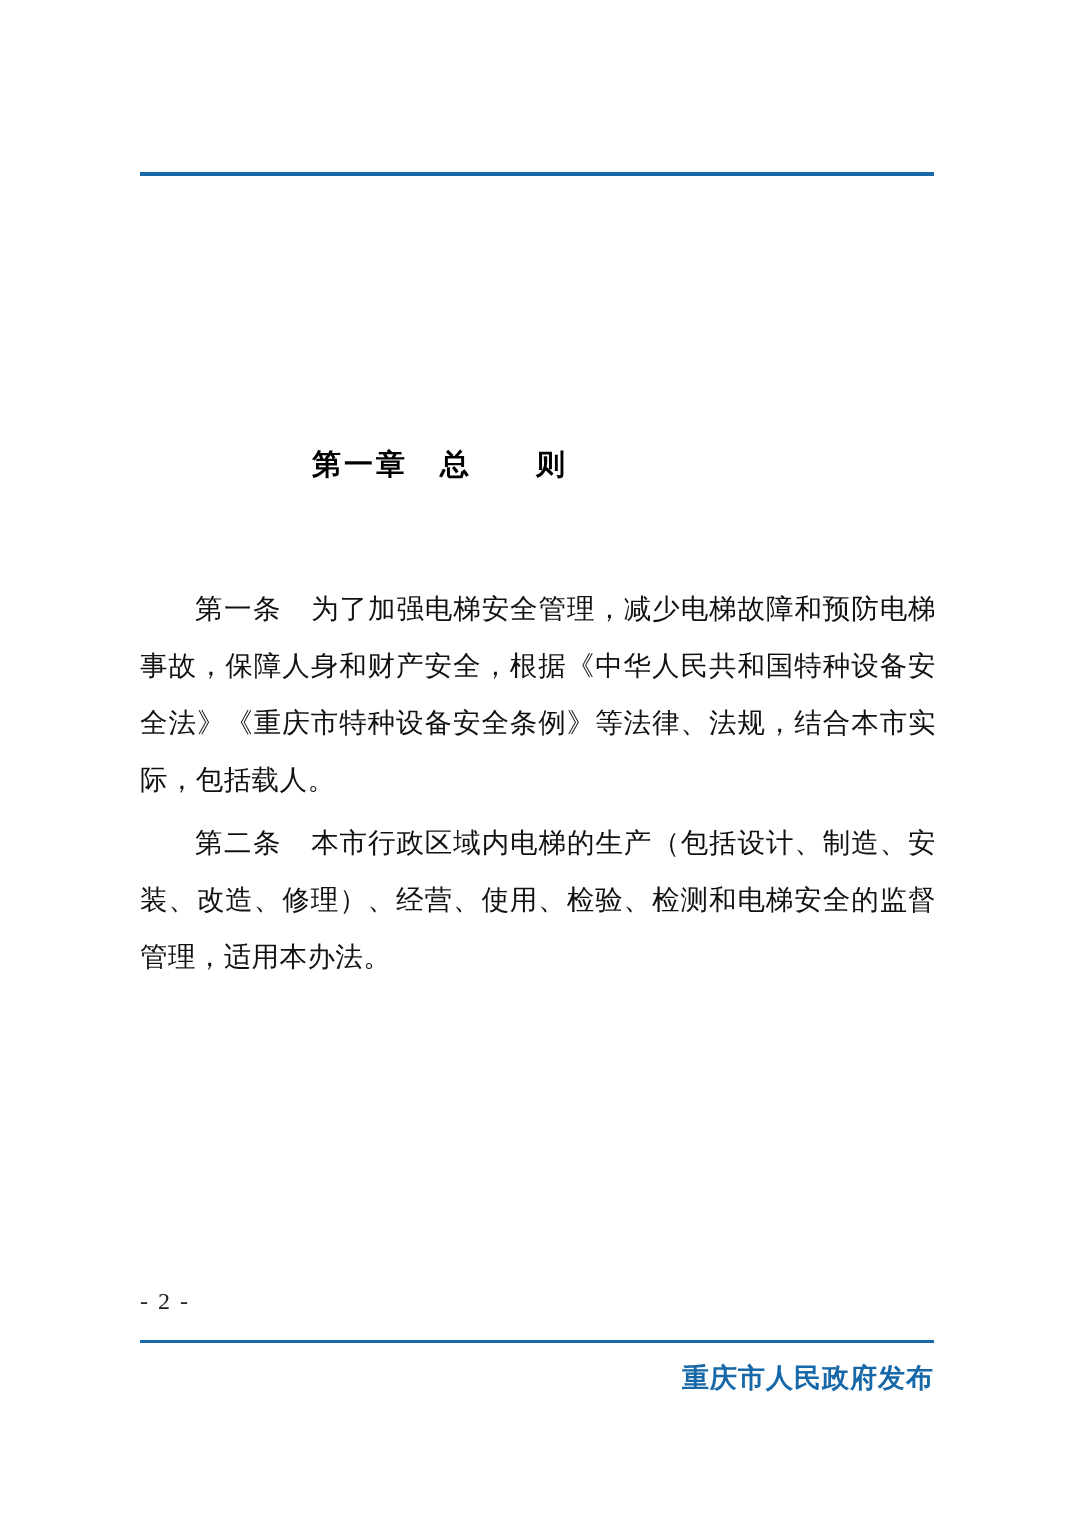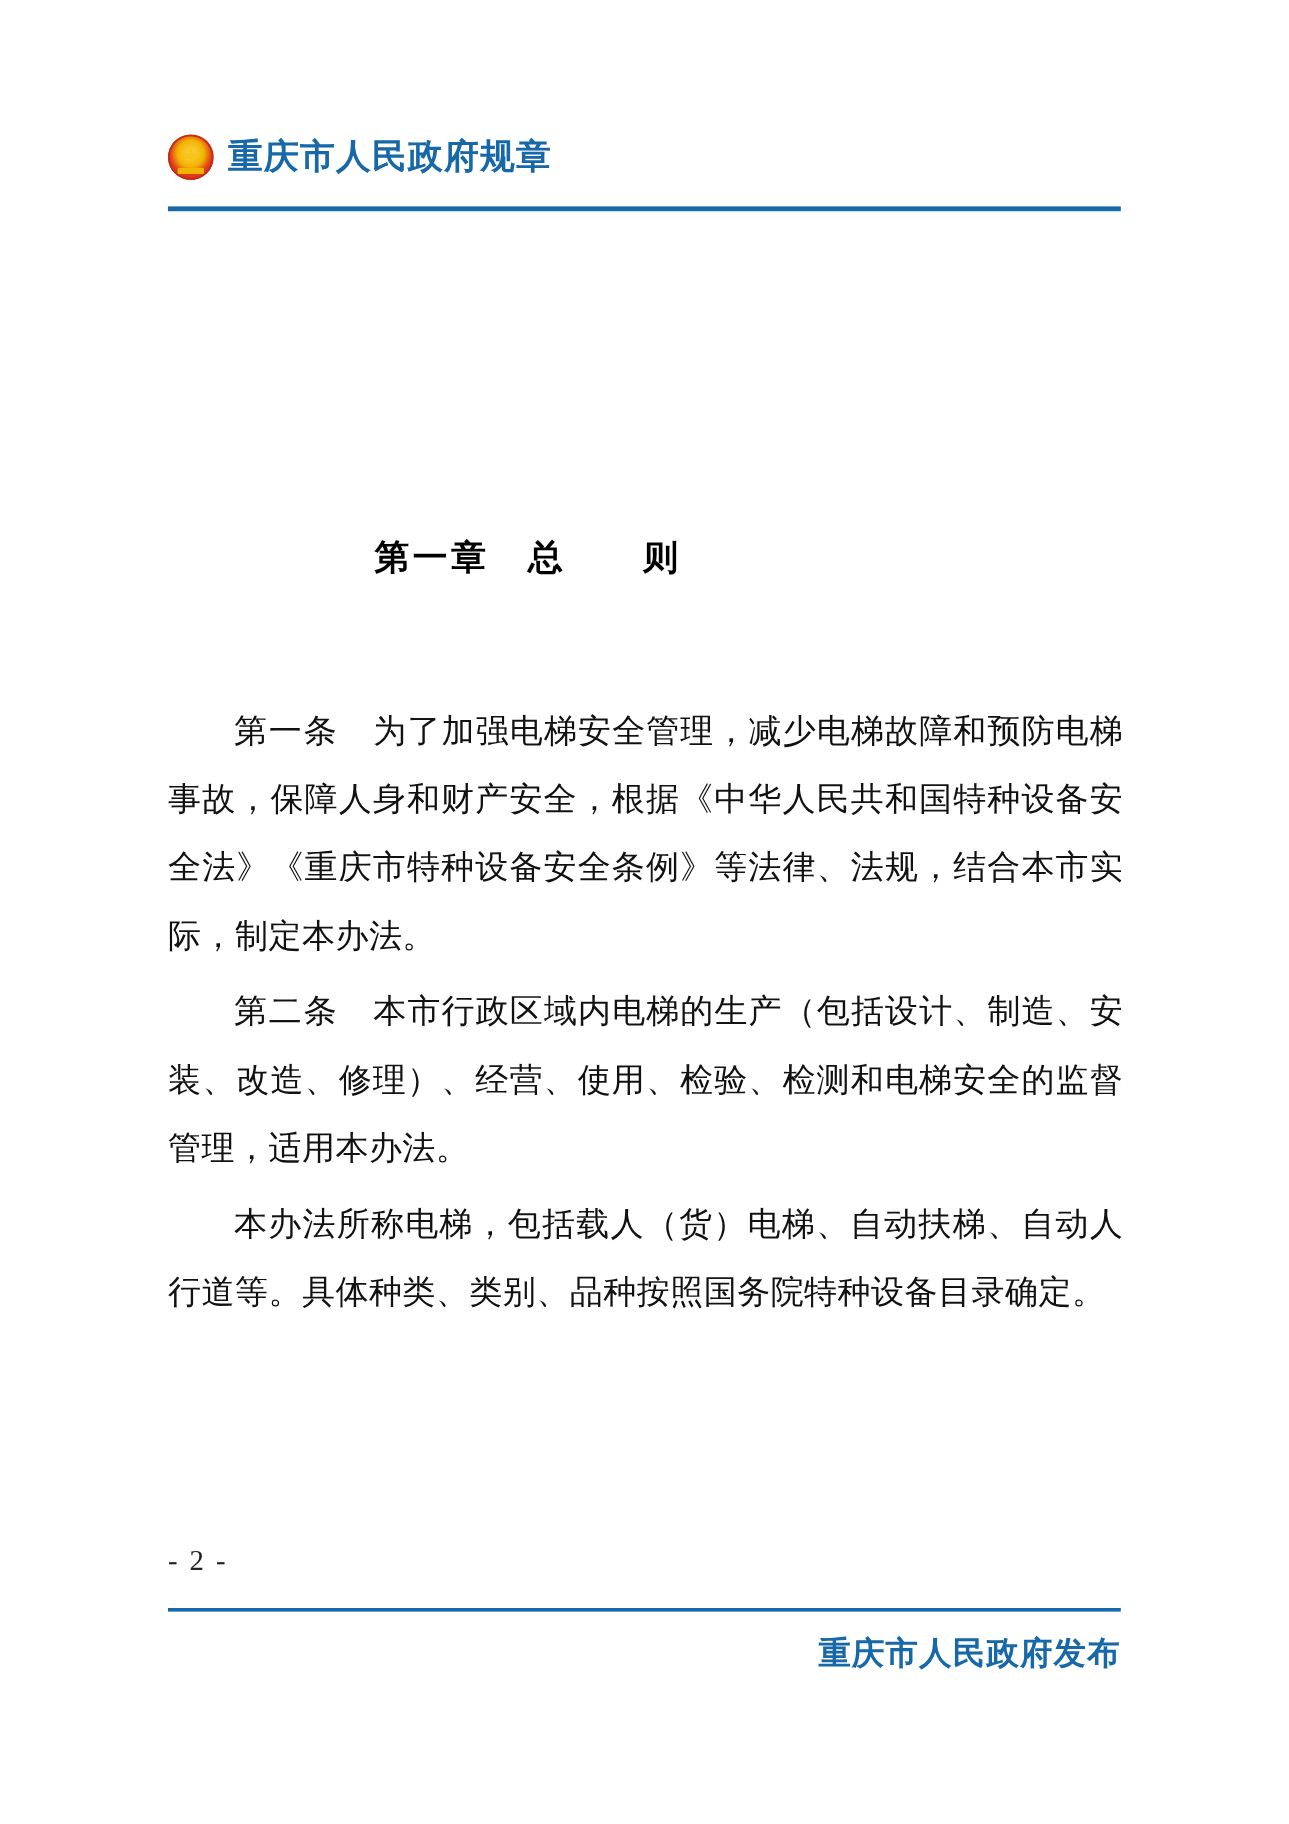--- a/index.html
+++ b/index.html
@@ -161,42 +161,35 @@
     font-weight: 700;
     color: #1768a8;
     letter-spacing: 1px;
   }
 </style>
 </head>
 <body>
 
 <div class="page">
 
-  <div class="header">
-    <div class="emblem"></div>
-    <div class="header-title">重庆市人民政府规章</div>
-  </div>
   <div class="header-rule"></div>
 
 
   <div class="chapter-heading">第一章　总　　则</div>
 
   <div class="content">
 
     <p class="para">
-      <span class="art-no">第一条</span><span>为了加强电梯安全管理，减少电梯故障和预防电梯事故，保障人身和财产安全，根据《中华人民共和国特种设备安全法》《重庆市特种设备安全条例》等法律、法规，结合本市实际，制定本办法。</span>
+      <span class="art-no">第一条</span><span>为了加强电梯安全管理，减少电梯故障和预防电梯事故，保障人身和财产安全，根据《中华人民共和国特种设备安全法》《重庆市特种设备安全条例》等法律、法规，结合本市实际，包括载人。</span>
     </p>
 
     <p class="para">
       <span class="art-no">第二条</span><span>本市行政区域内电梯的生产（包括设计、制造、安装、改造、修理）、经营、使用、检验、检测和电梯安全的监督管理，适用本办法。</span>
     </p>
 
-    <p class="para">
-      <span>本办法所称电梯，包括载人（货）电梯、自动扶梯、自动人行道等。具体种类、类别、品种按照国务院特种设备目录确定。</span>
-    </p>
 
   </div>
 
   <div class="page-number">- 2 -</div>
   <div class="footer-rule"></div>
   <div class="footer-text">重庆市人民政府发布</div>
 
 </div>
 
 </body></html>

